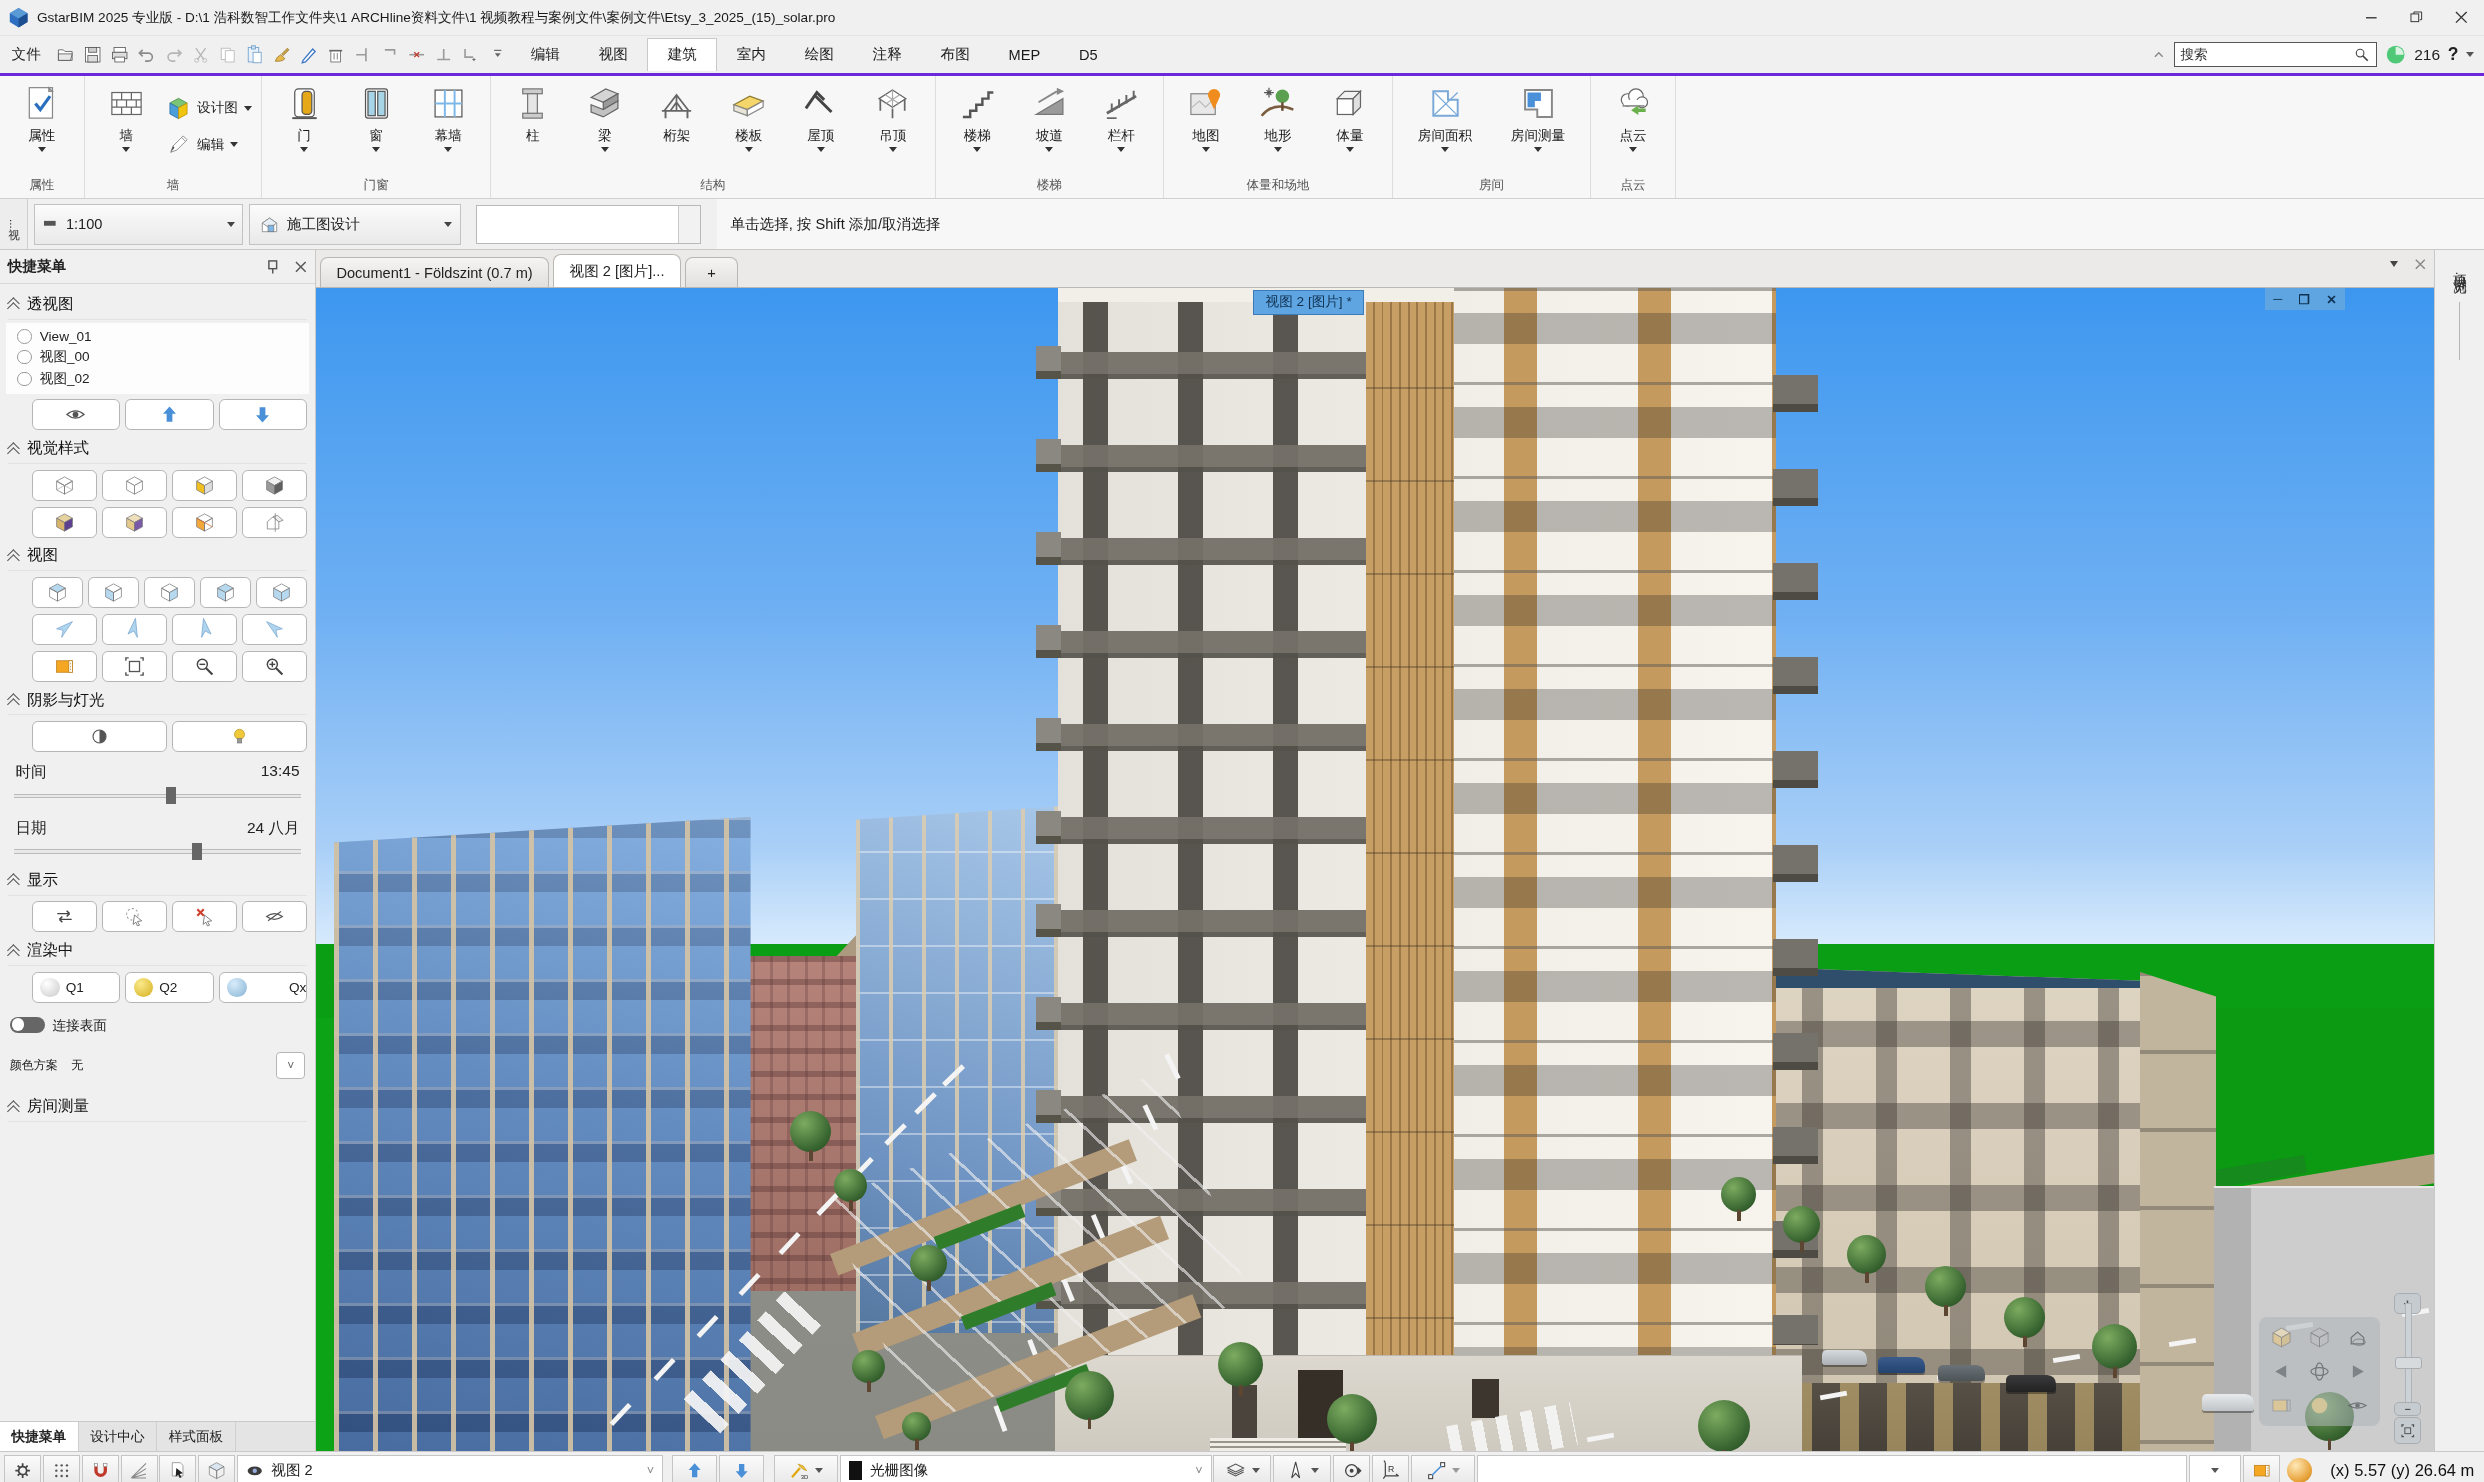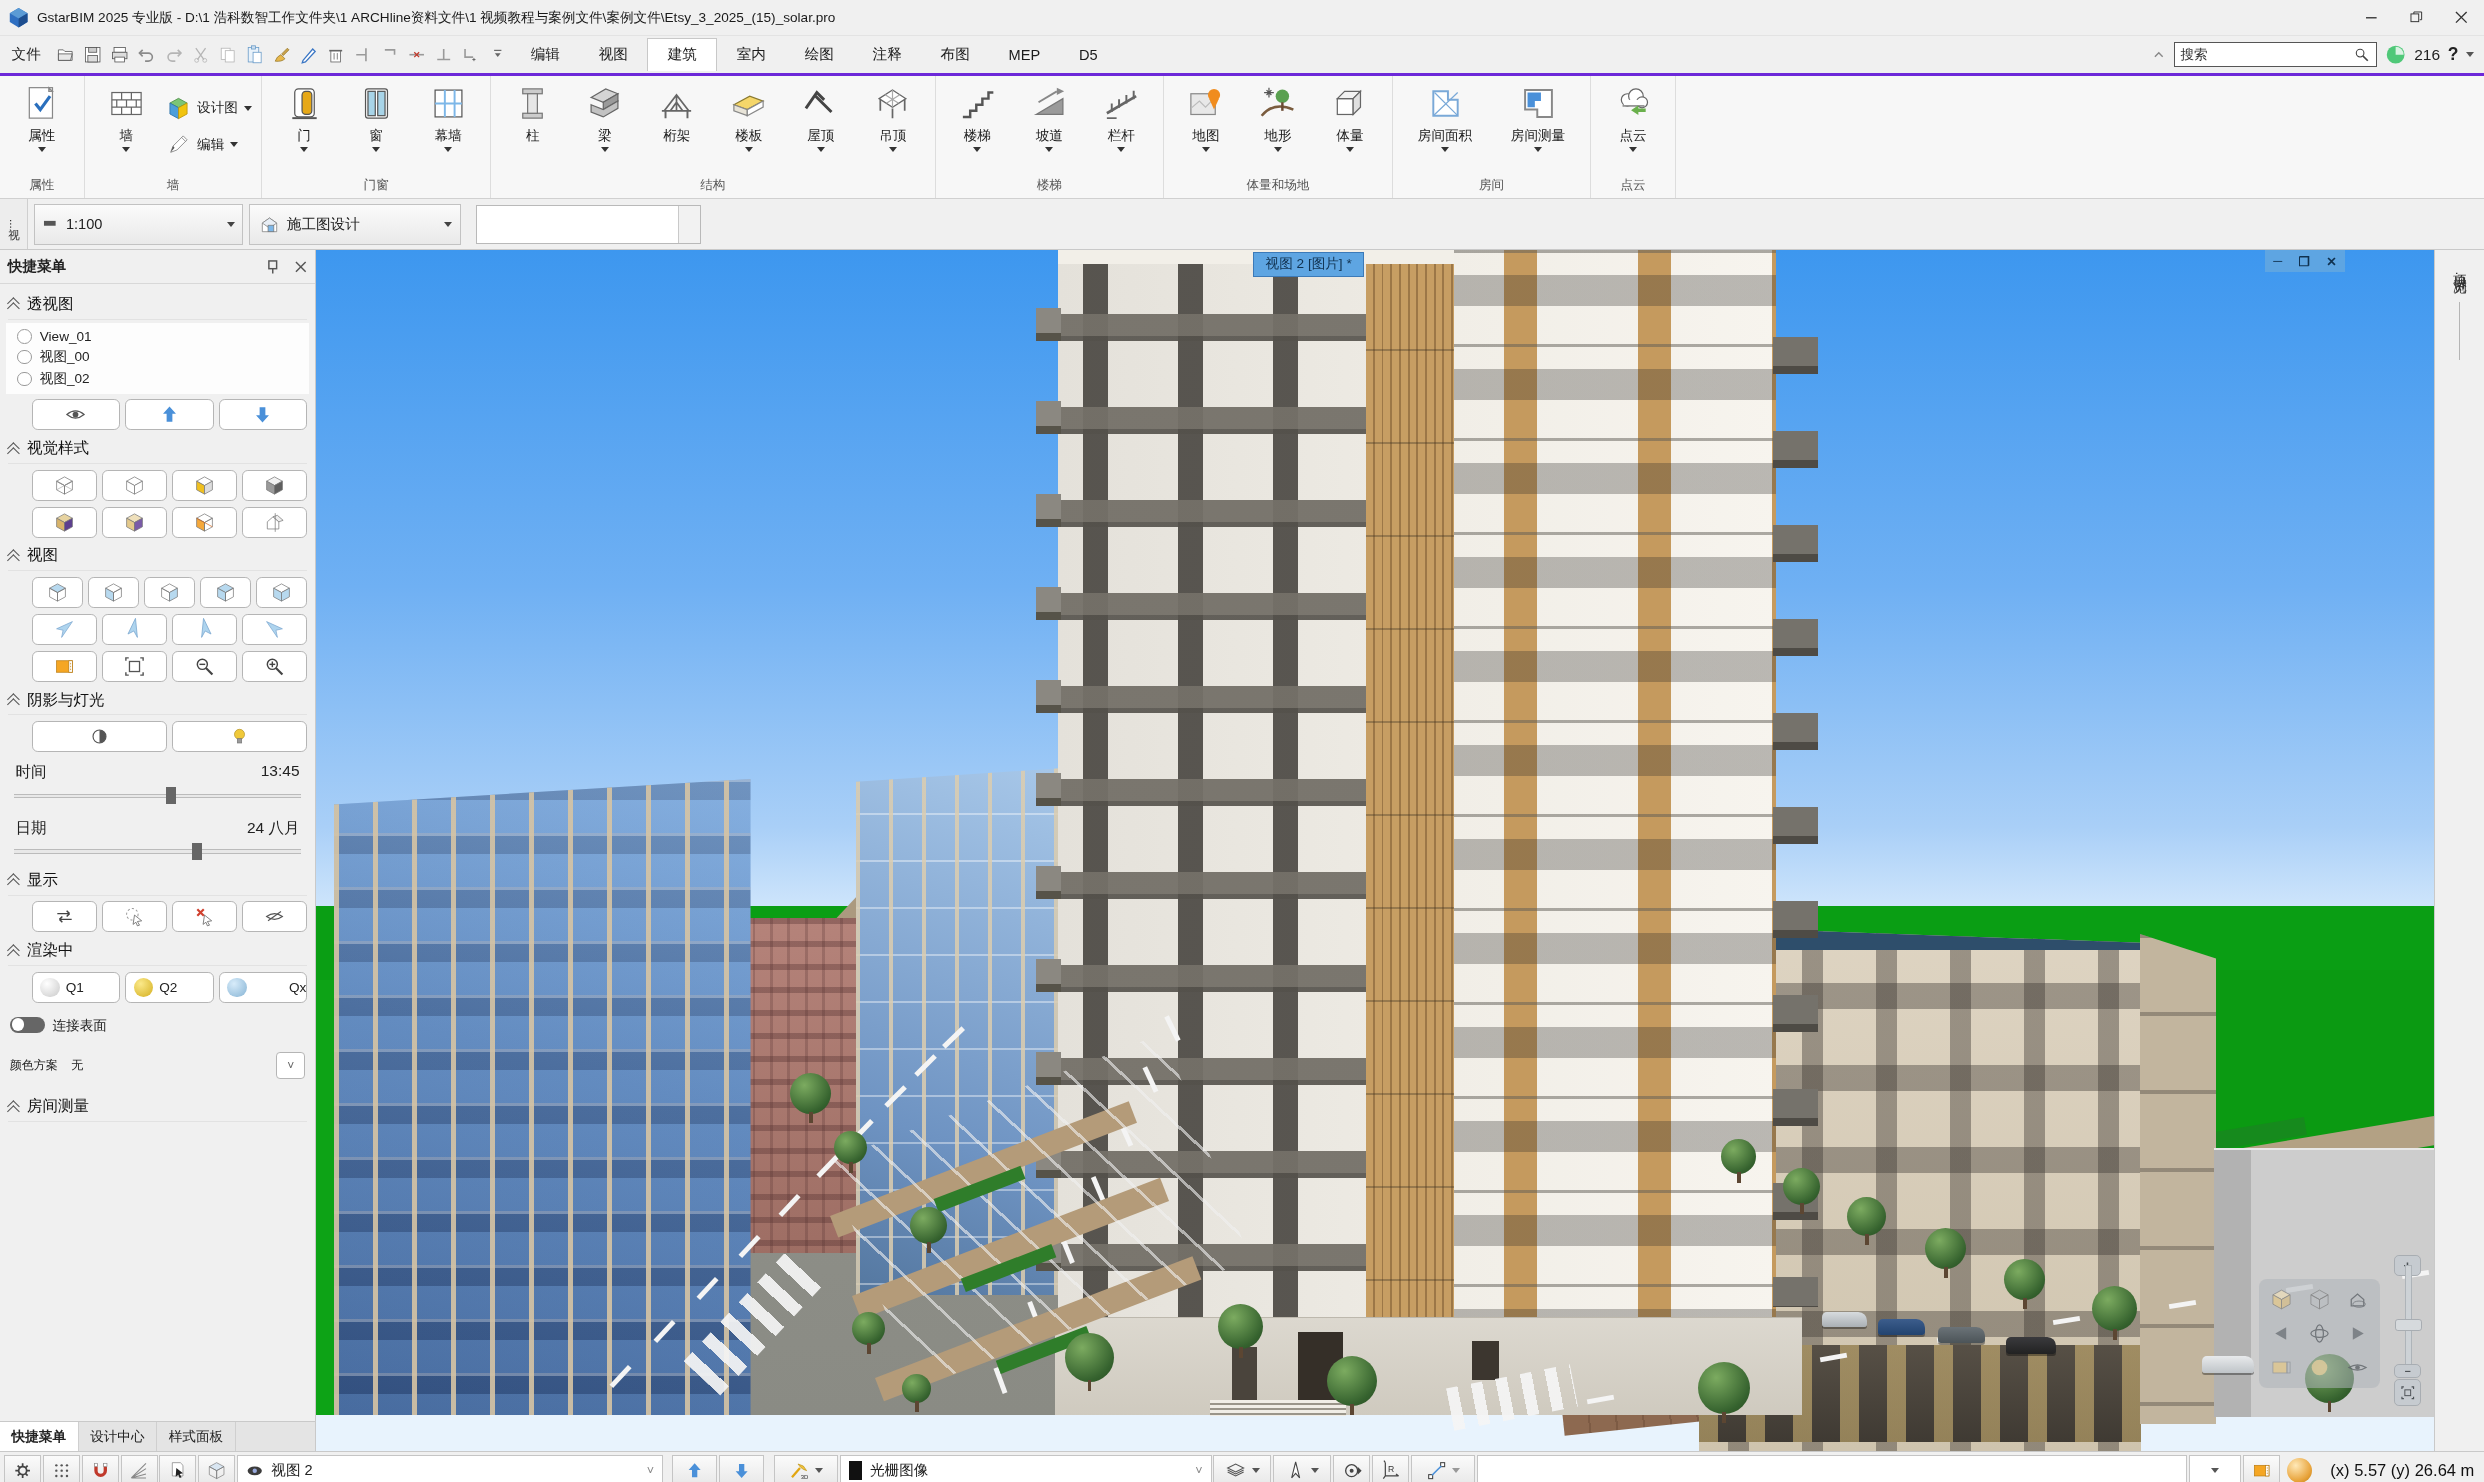--- a/index.html
+++ b/index.html
@@ -555,20 +555,21 @@
           <rect x="14" y="17" width="8" height="9" fill="#7db7e8" stroke="#777"></rect>
         </svg>
       <span class="cv" style="flex:1">施工图设计</span>
         <span class="ca"></span>
     </div>
     <div class="combo-empty">
         <div class="btn">
           <span class="ca" style="border-top-color:#333"></span>
         </div>
       </div>
+    <div class="hint">单击选择, 按 Shift 添加/取消选择</div>
   </div>
 
   <div id="main">
 
     <div id="sidepanel">
       <div class="sp-head">
         <span class="t">快捷菜单</span>
         <svg width="15.5" height="15.5" viewBox="0 0 16 16" style="margin-right:13.6px">
             <rect x="4" y="2" width="8" height="8" fill="none" stroke="#555" stroke-width="1.5"></rect>
             <line x1="8" y1="10" x2="8" y2="15" stroke="#555" stroke-width="1.5"></line>
@@ -846,20 +847,31 @@
           </div>
       </div>
       <div class="sp-tabs">
         <div class="sp-tab active">快捷菜单</div>
         <div class="sp-tab">设计中心</div>
         <div class="sp-tab">样式面板</div>
       </div>
     </div>
 
     <div id="center">
+      <div id="tabbar">
+        <div class="doctab">Document1 - Földszint (0.7 m)</div>
+        <div class="doctab active">视图 2 [图片]...</div>
+        <div class="doctab plus">+</div>
+        <div class="right">
+          <span class="caret" style="border-top-width:6.8px;border-top-color:#444"></span>
+          <svg width="12.6" height="12.6" viewBox="0 0 14 14">
+              <path d="M2 2 L12 12 M12 2 L2 12" stroke="#888" stroke-width="1.6"></path>
+            </svg>
+        </div>
+      </div>
 
       <div id="viewport">
 
         <div class="abs" style="left:0;top:656px;width:100%;height:83px;background:#0a9e14;"></div>
 
         <div class="abs" style="left:0;top:730px;width:100%;height:435px;background:linear-gradient(180deg,#90918a,#8a8b84);"></div>
 
         <div class="abs" style="left:1300px;top:720px;width:820px;height:311px;background:#0b9a12;clip-path:polygon(0 0,100% 0,100% 100%,2% 7%);"></div>
 
         <div class="abs" style="left:0;top:730px;width:17.5px;height:435px;background:#0da316;"></div>

